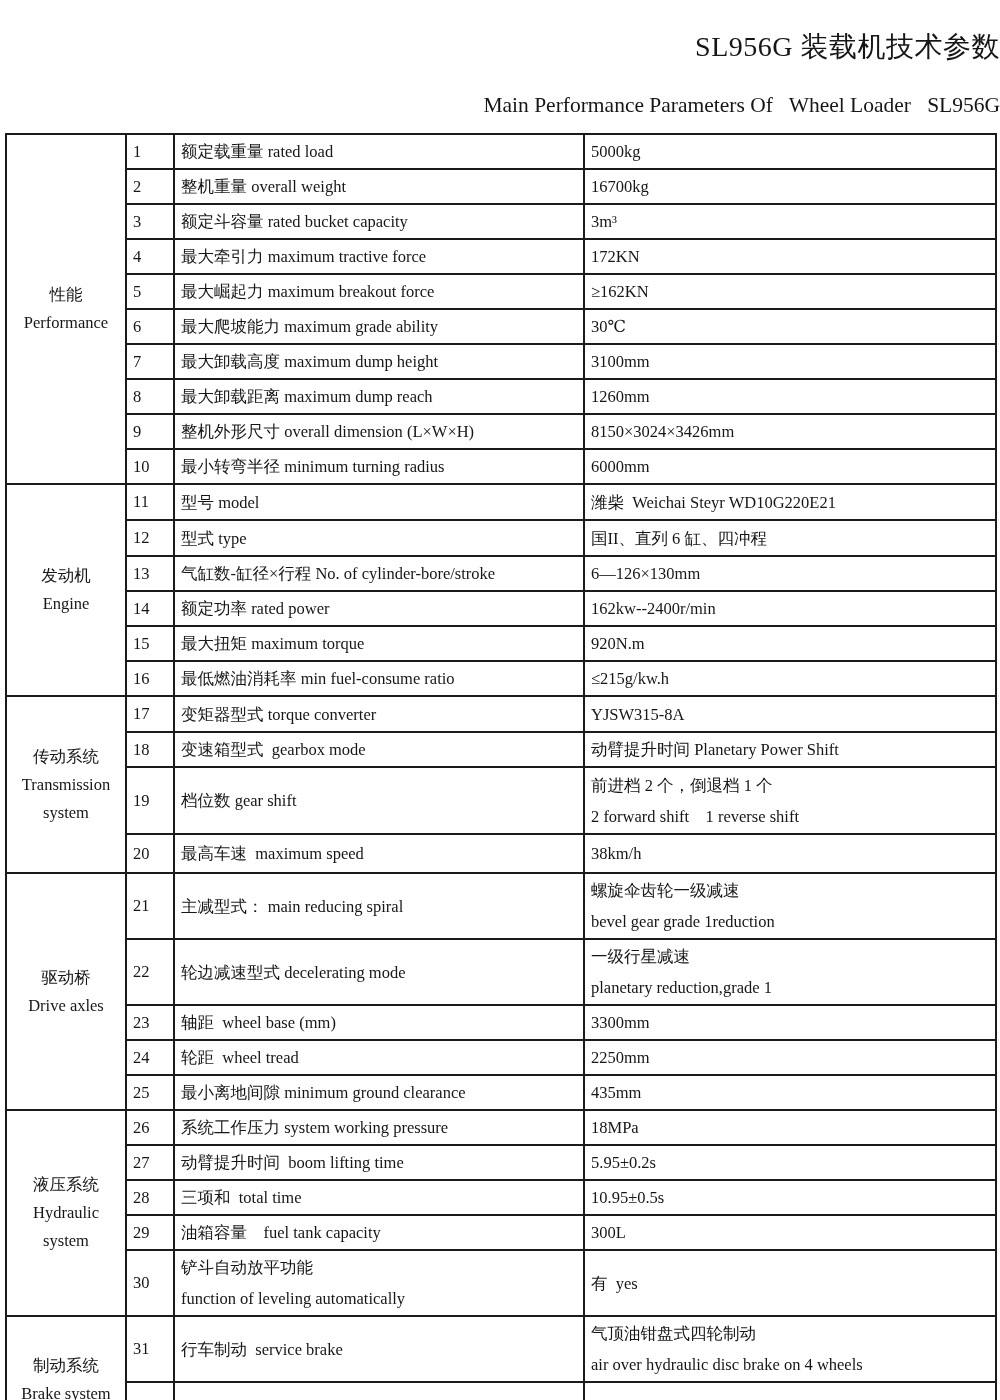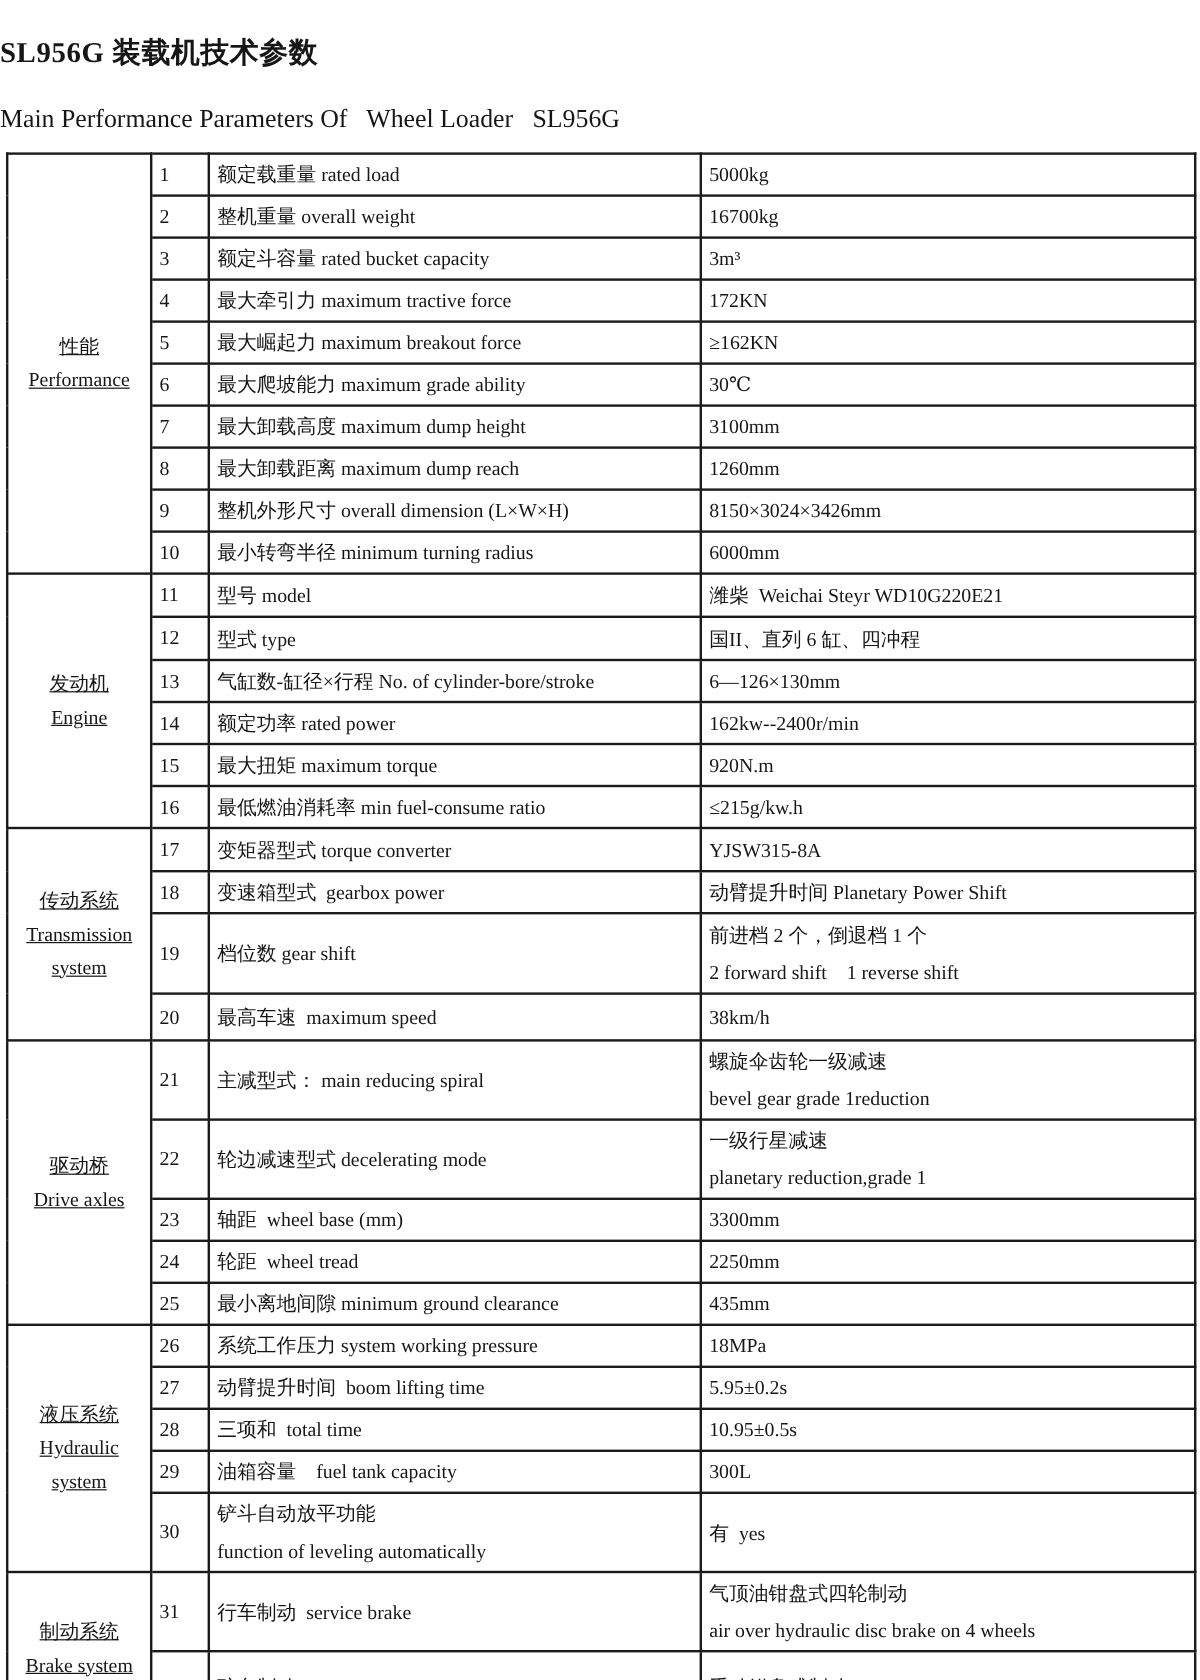--- a/index.html
+++ b/index.html
@@ -12,30 +12,30 @@
     width: 1000px;
     height: 1400px;
     background: #ffffff;
     color: #161616;
     font-family: "Liberation Serif", "DejaVu Serif", serif;
     overflow: hidden;
   }
   .title-zh {
     margin: 0;
     padding-top: 28px;
-    text-align: left;
-    font-size: 24px;
-    font-weight: bold;
+    text-align: right;
+    font-size: 28px;
+    font-weight: normal;
     letter-spacing: 0.5px;
     white-space: pre;
   }
   .title-en {
     margin: 0;
     margin-top: 27px;
-    text-align: left;
+    text-align: right;
     font-size: 21.5px;
     font-weight: normal;
     white-space: pre;
   }
   table.spec {
     border-collapse: collapse;
     table-layout: fixed;
     width: 990px;
     margin-left: 5px;
     margin-top: 15px;
@@ -48,21 +48,20 @@
     overflow: hidden;
   }
   td.cat-cell {
     text-align: center;
     font-size: 17px;
     padding: 0 2px;
   }
   td.cat-cell .line {
     line-height: 28px;
     white-space: pre;
-    text-decoration: underline;
   }
   td.no-cell {
     padding-left: 10px;
     text-align: left;
   }
   td.param-cell, td.value-cell {
     padding-left: 10px;
     text-align: left;
   }
   .param-cell .line, .value-cell .line {
@@ -247,21 +246,21 @@
           <td class="param-cell">
             <div class="line">变矩器型式 torque converter</div>
           </td>
           <td class="value-cell">
             <div class="line">YJSW315-8A</div>
           </td>
         </tr>
         <tr style="height: 31px;">
           <td class="no-cell">18</td>
           <td class="param-cell">
-            <div class="line">变速箱型式  gearbox power</div>
+            <div class="line">变速箱型式  gearbox mode</div>
           </td>
           <td class="value-cell">
             <div class="line">动臂提升时间 Planetary Power Shift</div>
           </td>
         </tr>
         <tr style="height: 67px;">
           <td class="no-cell">19</td>
           <td class="param-cell">
             <div class="line">档位数 gear shift</div>
           </td>

